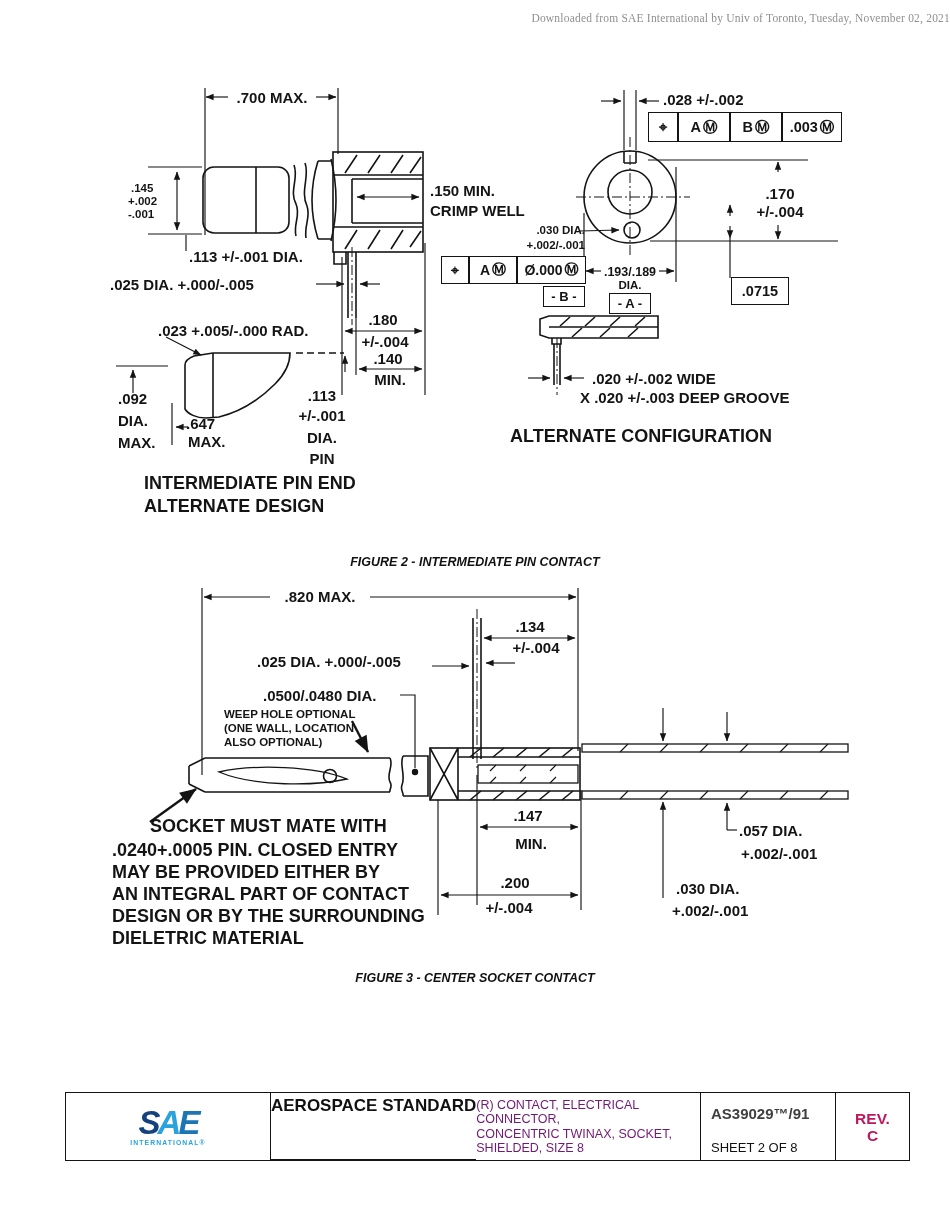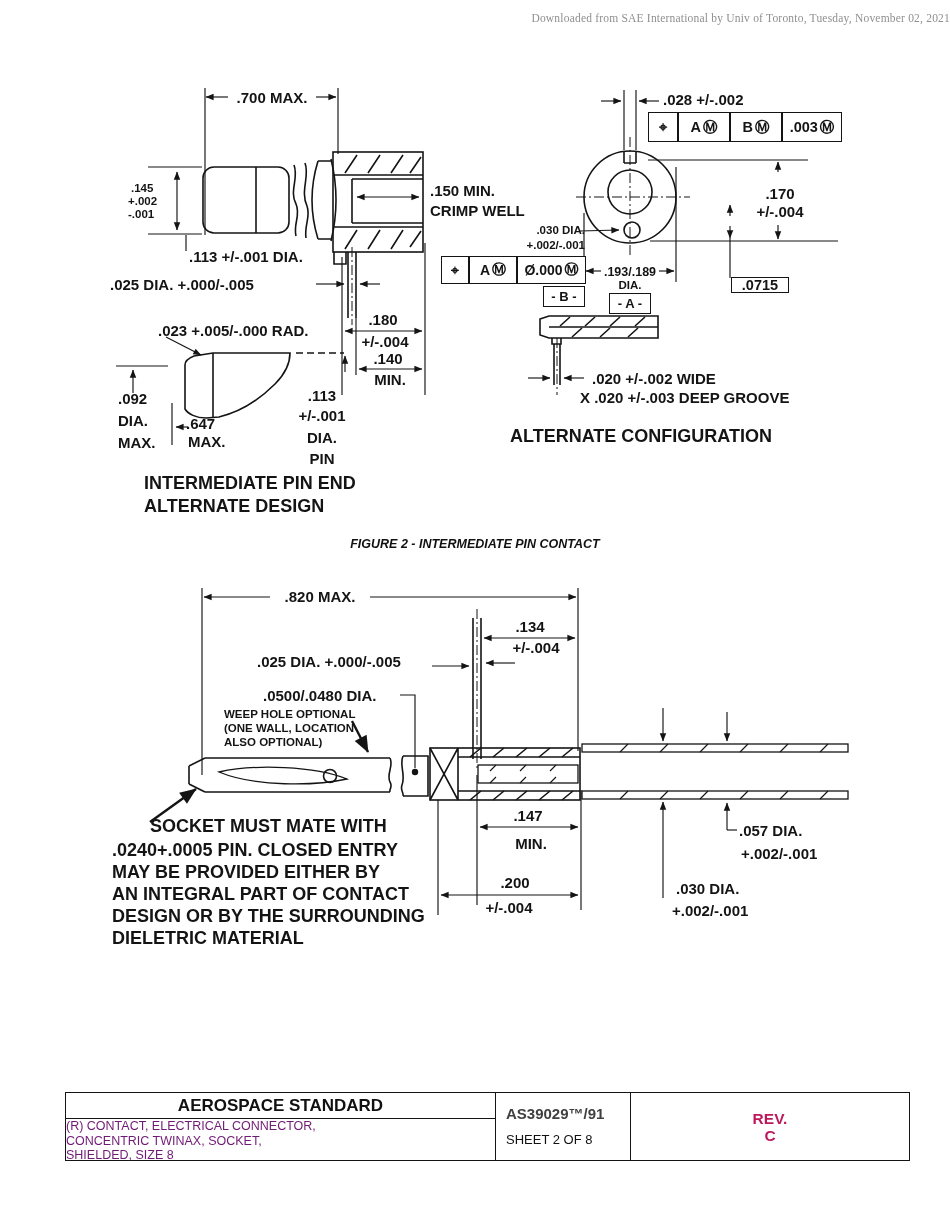--- a/index.html
+++ b/index.html
@@ -14,26 +14,26 @@
   .thk{stroke-width:2.4}
   .cl{stroke-dasharray:10 3 2 3;stroke-width:1}
   .dsh{stroke-dasharray:7 4;stroke-width:1.3}
   .fcf{position:absolute;display:flex;background:#fff}
   .fcf .cell{border:1.6px solid #141414;border-left-width:.8px;border-right-width:.8px;display:flex;align-items:center;justify-content:center;gap:2px;font-weight:700;color:#141414;background:#fff;box-sizing:border-box}
   .fcf .cell:first-child{border-left-width:1.6px}
   .fcf .cell:last-child{border-right-width:1.6px}
   .dbox{position:absolute;border:1.6px solid #141414;background:#fff;display:flex;align-items:center;justify-content:center;font-weight:700;color:#141414;box-sizing:border-box}
   .tblock{position:absolute;left:65px;top:1092px;width:845px;height:69px;border:1.7px solid #141414;display:flex;box-sizing:border-box;background:#fff}
   .tb-logo{width:205px;display:flex;flex-direction:column;align-items:center;justify-content:center;border-right:1.7px solid #141414;box-sizing:border-box}
-  .tb-main{width:430px;display:flex;flex-direction:column;border-right:1.7px solid #141414;box-sizing:border-box}
+  .tb-main{width:430px;display:flex;flex-direction:row;border-right:1.7px solid #141414;box-sizing:border-box}
   .tb-title{font-size:17px;font-weight:700;text-align:center;padding:3px 0 2px;border-bottom:1.7px solid #141414;color:#111}
   .tb-desc{flex:1;display:flex;flex-direction:column;justify-content:center;text-align:left;font-size:12.5px;line-height:14.5px;color:#701a75}
   .tb-doc{width:135px;border-right:1.7px solid #141414;box-sizing:border-box;padding:12px 0 0 10px}
   .tb-docnum{font-size:15px;font-weight:700;color:#404040}
-  .tb-sheet{font-size:13px;margin-top:10px;color:#111}
+  .tb-sheet{font-size:13px;margin-top:18px;color:#111}
   .tb-rev{flex:1;display:flex;flex-direction:column;align-items:center;justify-content:center;font-weight:700;font-size:15.5px;color:#be185d;line-height:17px}
   .sae{font-style:italic;font-weight:700;font-size:33px;letter-spacing:-3px;line-height:30px}
   .sae .p1{color:#16417f}.sae .p2{color:#2aa2dc}.sae .p3{color:#1c76b4}
   .saesub{color:#2aa2dc;font-size:6.8px;font-weight:700;letter-spacing:1.1px;margin-top:1px}
 </style>
 </head>
 <body>
 
 <div class="page">
 
@@ -207,23 +207,23 @@
         <span>A</span>
         <span>Ⓜ</span>
       </div>
     <div class="cell" style="width:69px">
         <span>Ø.000</span>
         <span>Ⓜ</span>
       </div>
   </div>
   <div class="dbox" style="left:543px;top:286px;width:42px;height:21px;font-size:13px">- B -</div>
   <div class="dbox" style="left:609px;top:293px;width:42px;height:21px;font-size:13px">- A -</div>
-  <div class="dbox" style="left:731px;top:277px;width:58px;height:16px;font-size:14.5px">.0715</div>
-
-  <div class="caption" style="top:537px">FIGURE 2 - INTERMEDIATE PIN CONTACT</div>
+  <div class="dbox" style="left:731px;top:277px;width:58px;height:28px;font-size:14.5px">.0715</div>
+
+  <div class="caption" style="top:555px">FIGURE 2 - INTERMEDIATE PIN CONTACT</div>
 
   <svg class="draw" style="top:575px" width="950" height="390" viewBox="0 0 950 390">
     <defs>
       <marker id="ah3" viewBox="0 0 10 10" refX="9.5" refY="5" markerWidth="9" markerHeight="7" orient="auto-start-reverse">
         <path d="M0,1 L10,5 L0,9 Z" fill="#141414"></path>
       </marker>
     </defs>
 
     <g class="ln thin">
 
@@ -307,22 +307,27 @@
       <text class="s15" x="672" y="341">+.002/-.001</text>
       <text class="s17" x="150" y="257">SOCKET MUST MATE WITH</text>
       <text class="s17" x="112" y="281">.0240+.0005 PIN. CLOSED ENTRY</text>
       <text class="s17" x="112" y="303">MAY BE PROVIDED EITHER BY</text>
       <text class="s17" x="112" y="325">AN INTEGRAL PART OF CONTACT</text>
       <text class="s17" x="112" y="347">DESIGN OR BY THE SURROUNDING</text>
       <text class="s17" x="112" y="369">DIELETRIC MATERIAL</text>
     </g>
   </svg>
 
+  <div class="caption" style="top:971px">FIGURE 3 - CENTER SOCKET CONTACT</div>
 
   <div class="tblock">
+    <div class="tb-logo">
+      <div class="sae"><span class="p1">S</span><span class="p2">A</span><span class="p3">E</span></div>
+      <div class="saesub">INTERNATIONAL®</div>
+    </div>
     <div class="tb-main">
       <div class="tb-title">AEROSPACE STANDARD</div>
       <div class="tb-desc">
         <div>(R) CONTACT, ELECTRICAL CONNECTOR,</div>
         <div>CONCENTRIC TWINAX, SOCKET,</div>
         <div>SHIELDED, SIZE 8</div>
       </div>
     </div>
     <div class="tb-doc">
       <div class="tb-docnum">AS39029™/91</div>

